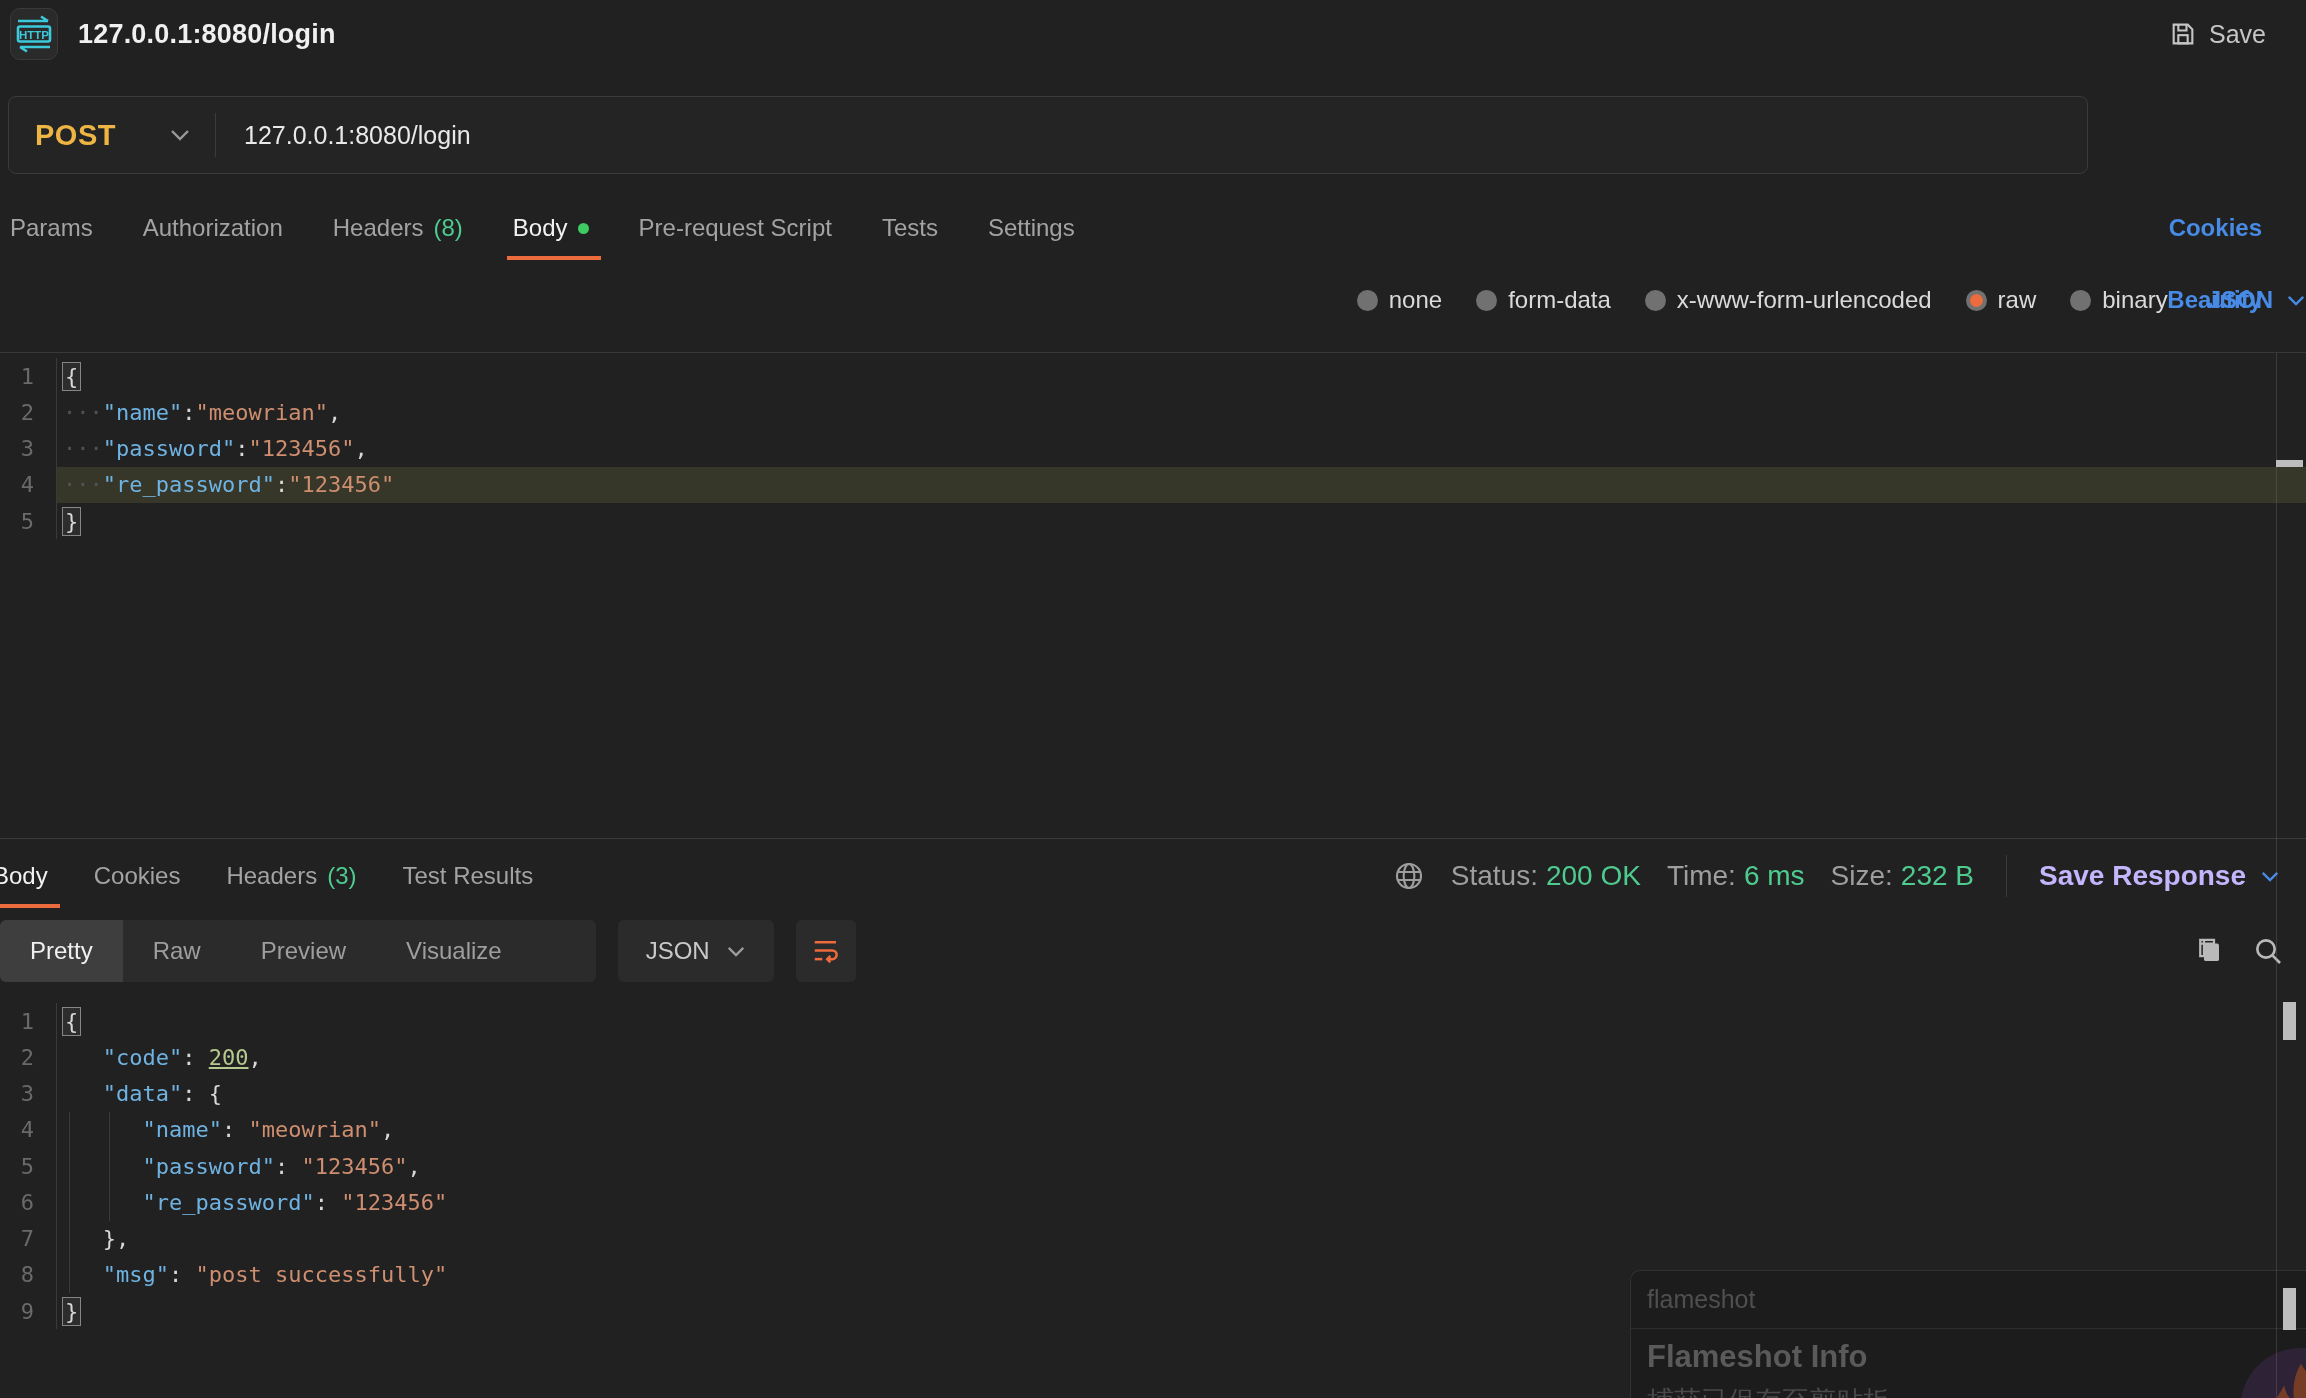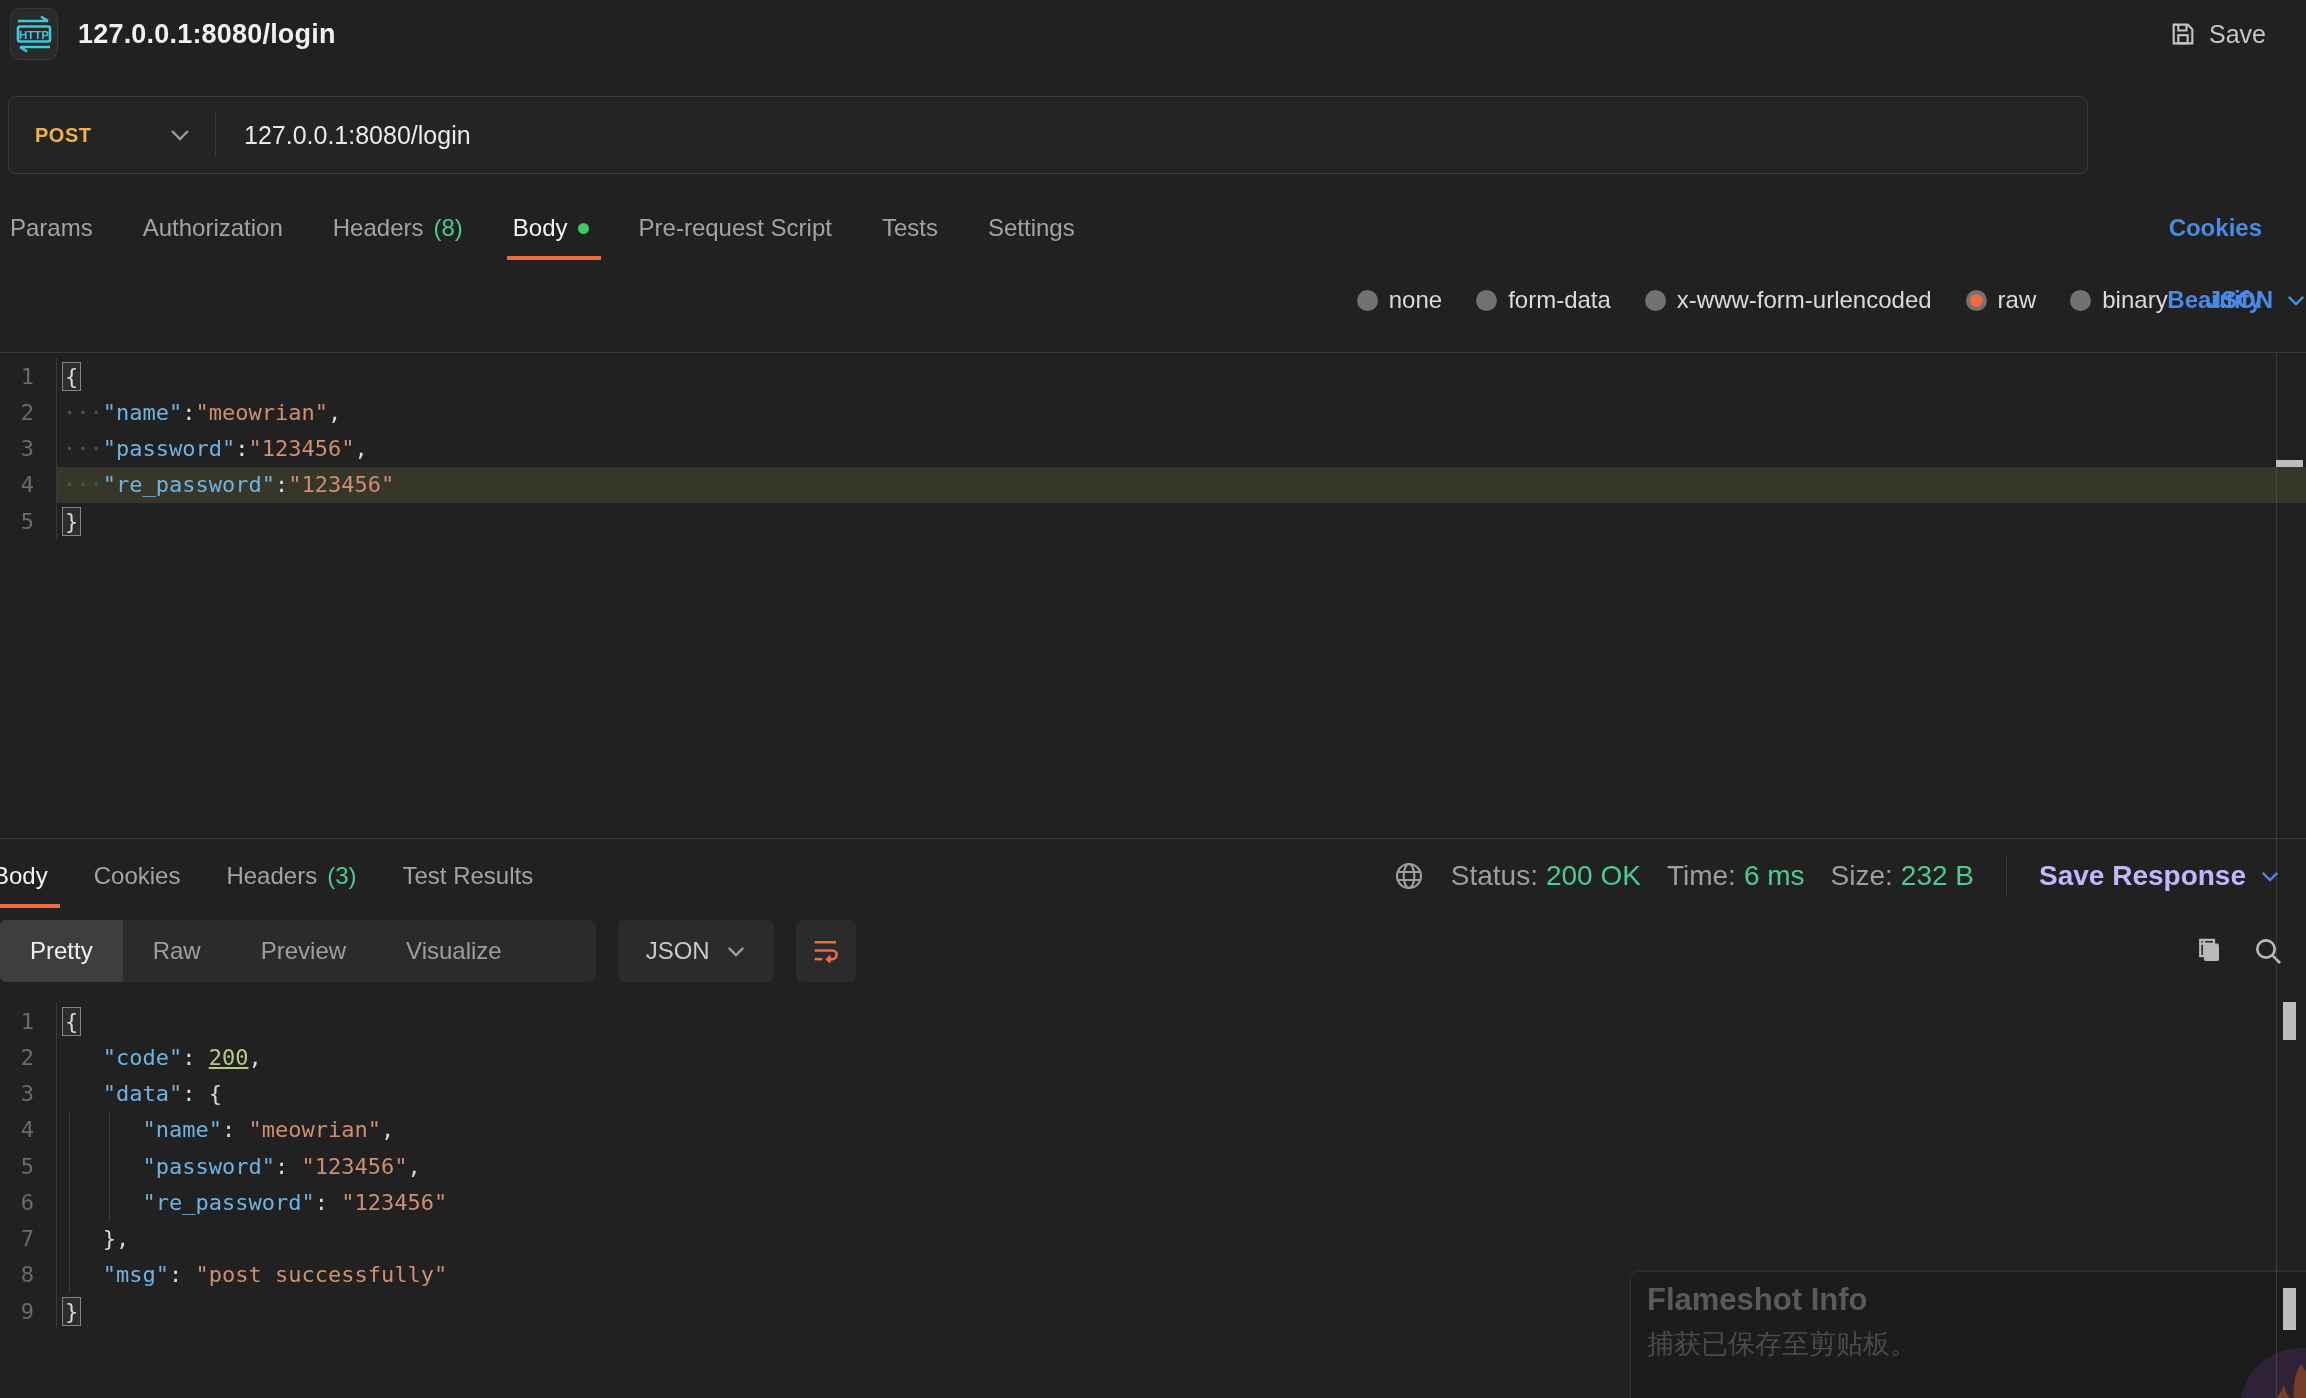--- a/index.html
+++ b/index.html
@@ -9,21 +9,21 @@
     background:#212121; color:#d8d8d8;
     font-family:"Liberation Sans", sans-serif;
   }
   
   .topbar { position:absolute; left:0; top:0; width:2306px; height:68px; display:flex; align-items:center; }
   .http-badge { width:48px; height:52px; margin-left:10px; border-radius:10px; background:#2a2a2a; border:1px solid #3a3a3a; display:flex; align-items:center; justify-content:center; }
   .topbar-title { margin-left:20px; font-size:27px; font-weight:700; color:#f0f0f0; letter-spacing:.2px; }
   .save-btn { position:absolute; right:40px; top:0; height:68px; display:flex; align-items:center; gap:12px; color:#c6c6c6; font-size:25px; cursor:pointer; }
   
   .url-box { position:absolute; left:8px; top:96px; width:2080px; height:78px; border:1px solid #3b3b3b; border-radius:8px; display:flex; align-items:center; background:#242424; }
-  .method { width:160px; padding-left:26px; font-size:20px; font-weight:700; color:#EFB544; letter-spacing:.5px; cursor:pointer; }
+  .method { width:160px; padding-left:26px; font-size:29px; font-weight:700; color:#EFB544; letter-spacing:.5px; cursor:pointer; }
   .method-chevron { margin-right:24px; cursor:pointer; }
   .url-divider { width:1px; height:44px; background:#3b3b3b; }
   .url-text { margin-left:28px; font-size:25px; color:#e9e9e9; flex:1; cursor:text; }
   .send-btn { position:absolute; left:2098px; top:96px; width:200px; height:78px; border-radius:8px; background:#1877E0; display:flex; color:#fff; cursor:pointer; }
   .send-main { width:144px; display:flex; align-items:center; justify-content:center; font-size:27px; font-weight:700; }
   .send-split { width:1px; background:rgba(255,255,255,.28); margin:0; }
   .send-caret { flex:1; display:flex; align-items:center; justify-content:center; }
   
   .req-tabs { position:absolute; left:0; top:196px; width:2306px; height:64px; display:flex; align-items:center; gap:50px; padding-left:10px; font-size:24px; color:#a3a3a3; }
   .tab { position:relative; height:64px; display:flex; align-items:center; gap:10px; cursor:pointer; white-space:nowrap; }
@@ -325,20 +325,21 @@
         <span class="code"><span class="tk-brace bhl">}</span></span>
       </div>
     </div>
 
   <div class="vline"></div>
   <div class="thumb" style="left:2276px; top:460px; width:27px; height:7px;"></div>
   <div class="thumb" style="left:2283px; top:1002px; width:13px; height:38px;"></div>
   <div class="thumb" style="left:2283px; top:1288px; width:13px; height:42px;"></div>
 
   <div class="notif">
+    <div class="notif-title">flameshot</div>
     <div class="notif-div"></div>
     <div class="notif-heading">Flameshot Info</div>
     <div class="notif-msg">捕获已保存至剪贴板。</div>
     <div class="flame-logo">
       <svg width="126" height="126" viewBox="0 0 64 64">
         <circle cx="32" cy="32" r="31" fill="#3E2A4D"></circle>
         <path d="M32 9 c5 9 14 13 14 25 a14 14 0 0 1 -28 0 c0 -7 3.5 -10 5.5 -14 c1 5 3 7 5 8 c-1 -8 .5 -14 3.5 -19 z" fill="#C05A30"></path>
         <path d="M32 27 c2.5 4.5 7.5 6.5 7.5 13 a7.5 7.5 0 0 1 -15 0 c0 -4.5 2 -6.5 3.2 -8.8 c.6 2.3 1.6 3.3 3 4.3 c-.5 -3.2 0 -5.5 1.3 -8.5 z" fill="#C2A04A"></path>
       </svg>
     </div>

